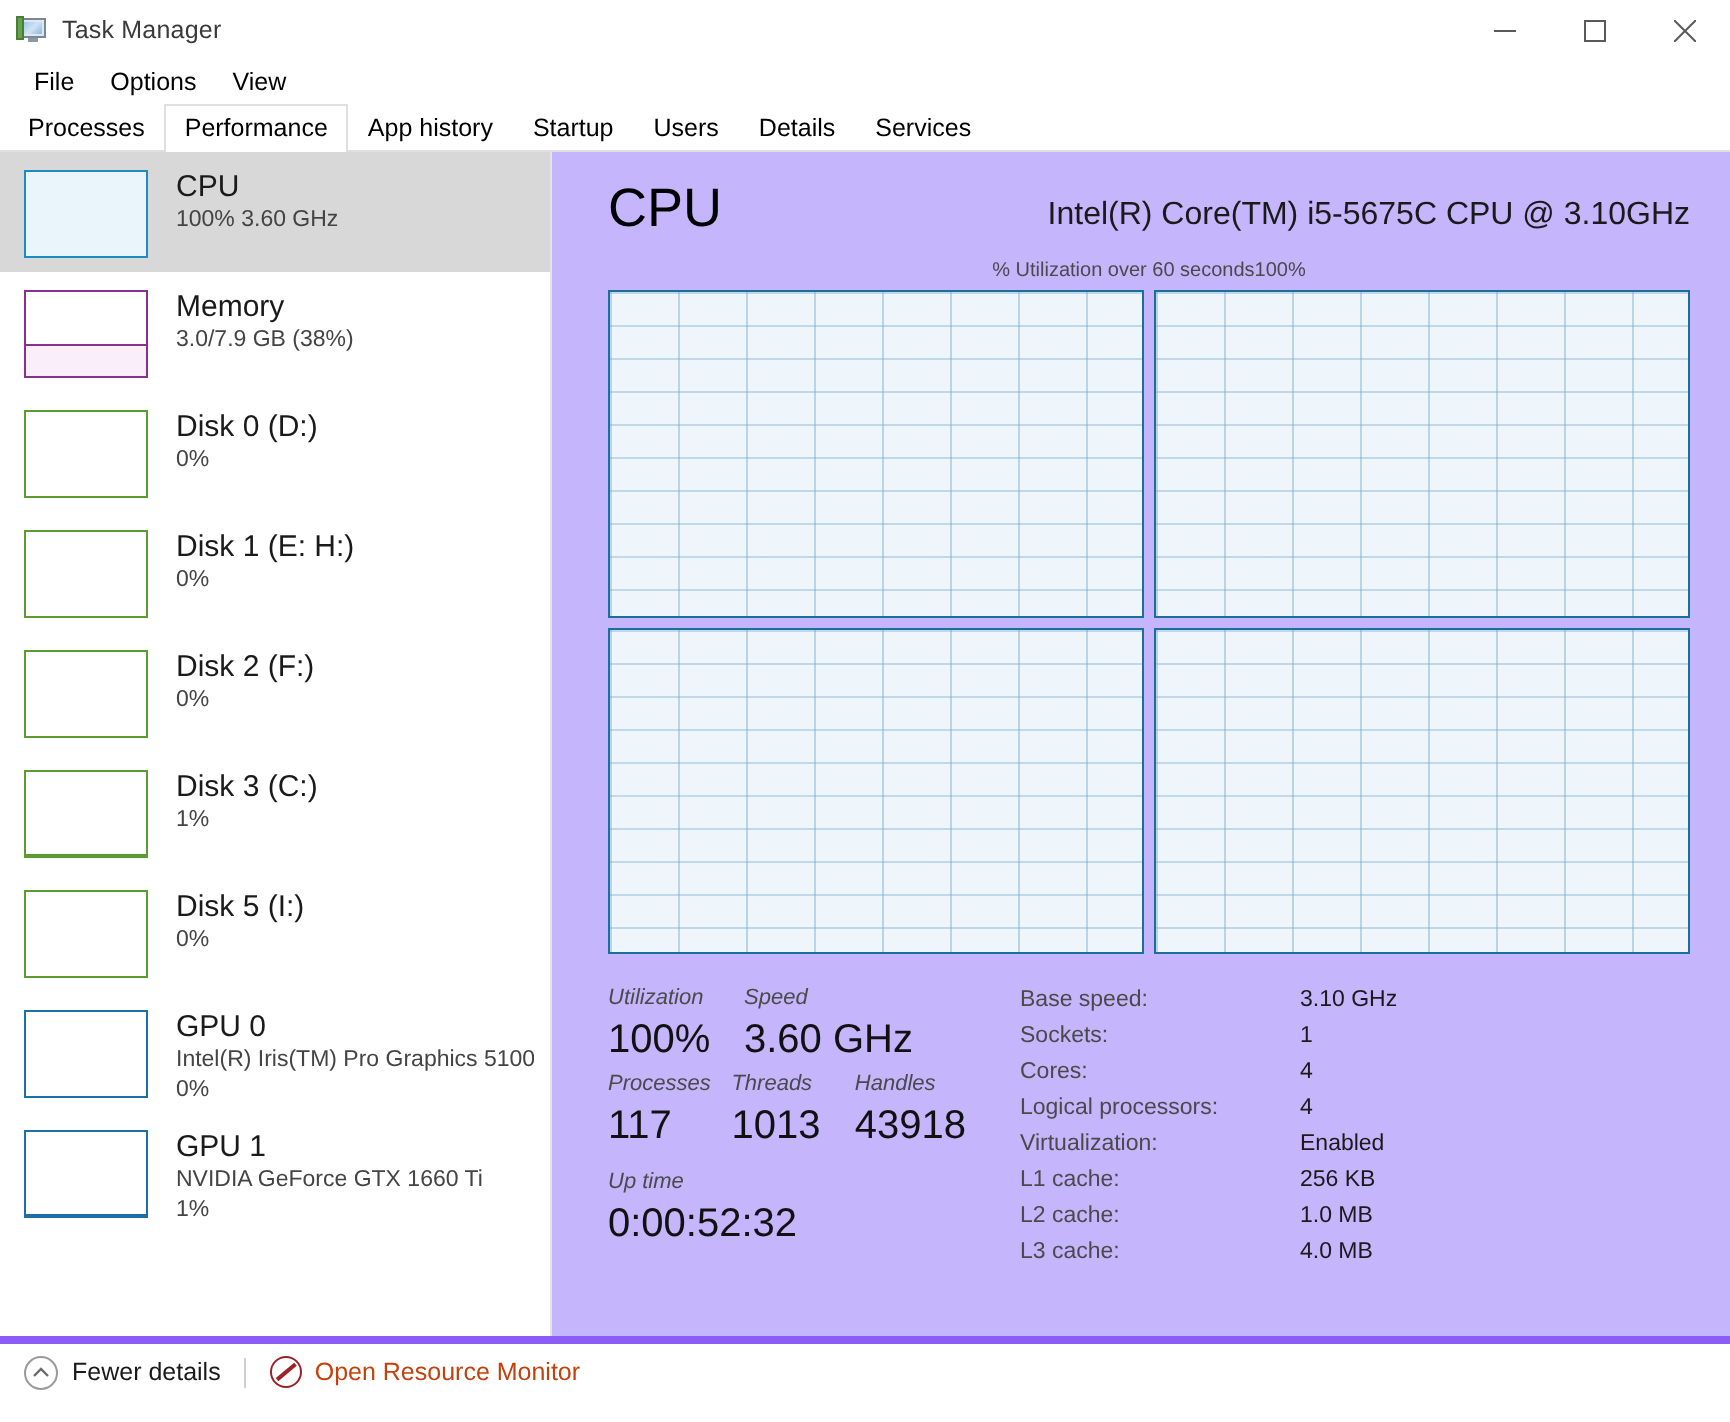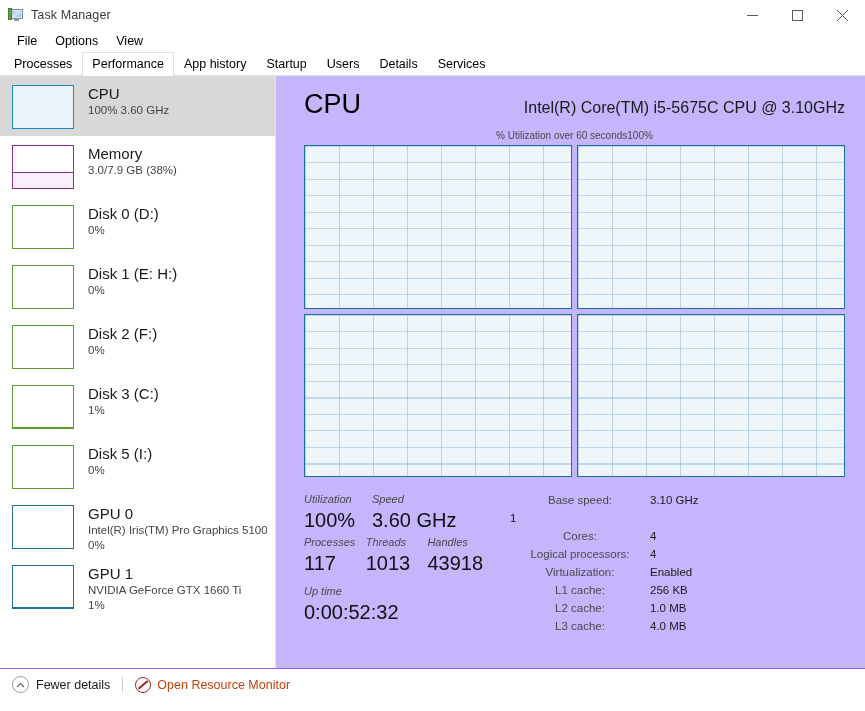--- a/index.html
+++ b/index.html
@@ -131,28 +131,28 @@
   .stat-lbl { font-size: 11px; color: #4a4a4a; line-height: 16px; font-style: italic; }
   .stat-val { font-size: 20px; color: #111; line-height: 27px; font-weight: normal; }
   #sl-util { width: 68px; }
   #sl-speed { width: 100px; }
   #sl-proc { width: 68px; }
   #sl-thr { width: 68px; }
   #sl-hnd { width: 80px; }
   #sl-up { margin-top: 6px; }
 
   #stats-right { margin-left: 10px; font-size: 11.5px; color: #4a4a4a; }
-  .sr-row { display: flex; line-height: 18px; text-align: center; }
+  .sr-row { display: flex; line-height: 18px; }
   .sr-k { width: 140px; flex: 0 0 140px; color: #4a4a4a; }
   .sr-v { color: #1a1a1a; }
 
   
   #statusbar {
     height: 32px; display: flex; align-items: center;
-    padding-left: 12px; background: #fff; border-top: 1px solid #8b5cf6;
+    padding-left: 12px; background: #fff; border-top: 4px solid #8b5cf6;
   }
   #fewer { display: flex; align-items: center; }
   .chev-circ {
     width: 17px; height: 17px; border-radius: 50%;
     border: 1px solid #9a9a9a; margin-right: 7px;
     display: flex; align-items: center; justify-content: center;
   }
   #fewer-lbl { font-size: 12.5px; color: #1a1a1a; }
   #sb-sep { width: 1px; height: 15px; background: #cfcfcf; margin: 0 12px; }
   #orm { display: flex; align-items: center; }
@@ -355,20 +355,21 @@
           <div class="stat-val">0:00:52:32</div>
         </div>
       </div>
 
       <div id="stats-right">
           <div class="sr-row">
             <div class="sr-k">Base speed:</div>
             <div class="sr-v">3.10 GHz</div>
           </div>
           <div class="sr-row">
+            <div class="sr-k">Sockets:</div>
             <div class="sr-v">1</div>
           </div>
           <div class="sr-row">
             <div class="sr-k">Cores:</div>
             <div class="sr-v">4</div>
           </div>
           <div class="sr-row">
             <div class="sr-k">Logical processors:</div>
             <div class="sr-v">4</div>
           </div>

